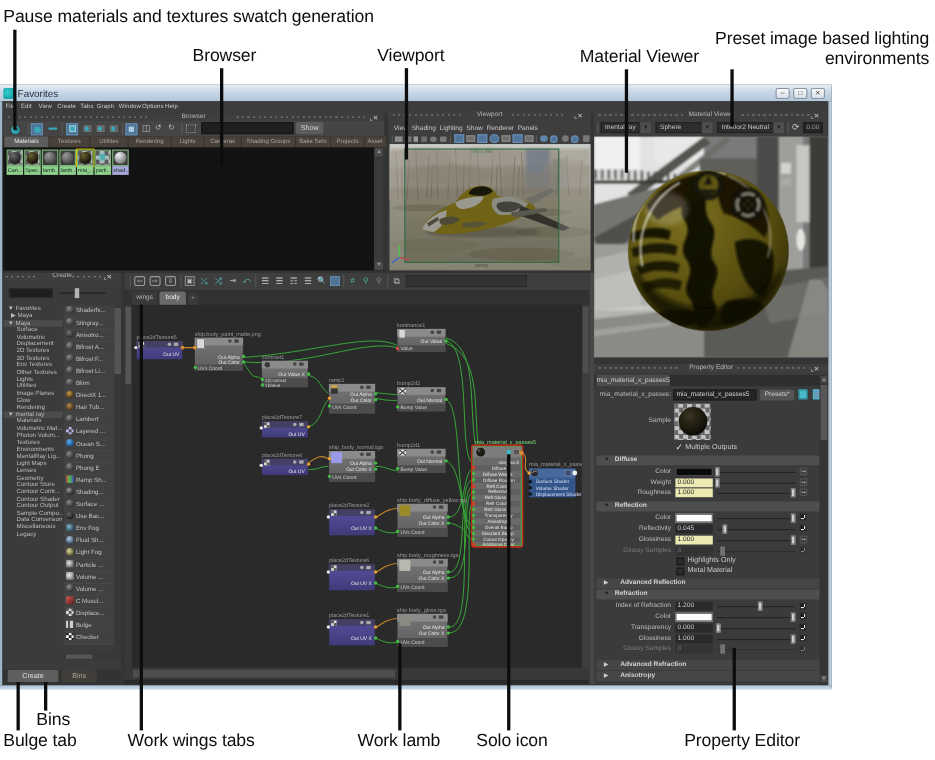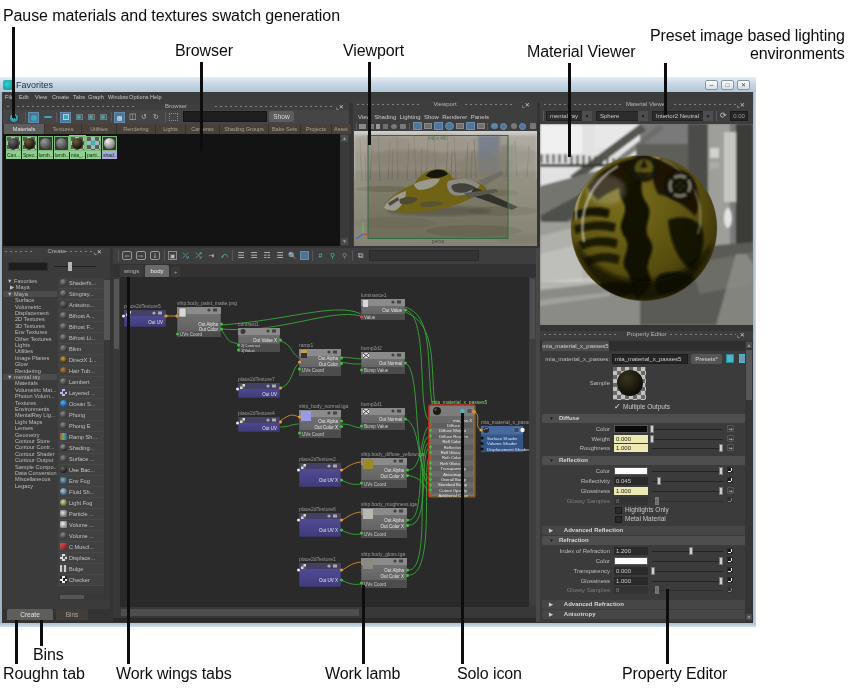--- a/index.html
+++ b/index.html
@@ -1002,25 +1002,25 @@
 
 <div class="abs" style="left:0px;top:92px;width:2px;height:531px;background:#9fb6c9;"></div>
 <div class="abs" style="left:753px;top:92px;width:3px;height:531px;background:linear-gradient(90deg,#9fb6c9,#c9d9e8);"></div>
 <div class="abs" style="left:0px;top:622.5px;width:756px;height:4px;background:linear-gradient(#aac0d4,#cfdfee);"></div>
 
 <div class="lbl" style="left:3px;top:6.5px;">Pause materials and textures swatch generation</div>
 <div class="lbl" style="left:175px;top:42px;">Browser</div>
 <div class="lbl" style="left:343px;top:42px;">Viewport</div>
 <div class="lbl" style="left:527px;top:43px;">Material Viewer</div>
 <div class="lbl" style="left:650px;top:27px;line-height:17.5px;text-align:right;">Preset image based lighting<br>environments</div>
-<div class="lbl" style="left:3px;top:665px;">Roughn tab</div>
+<div class="lbl" style="left:3px;top:665px;">Bulge tab</div>
 <div class="lbl" style="left:33px;top:646px;">Bins</div>
 <div class="lbl" style="left:116px;top:665px;">Work wings tabs</div>
 <div class="lbl" style="left:325px;top:665px;">Work lamb</div>
-<div class="lbl" style="left:433px;top:665px;margin-left:24px;">Solo icon</div>
+<div class="lbl" style="left:433px;top:665px;">Solo icon</div>
 <div class="lbl" style="left:622px;top:665px;">Property Editor</div>
 
 <div class="aline" style="left:12px;top:27px;height:91px;"></div>
 <div class="aline" style="left:200px;top:62px;height:89px;"></div>
 <div class="aline" style="left:368px;top:62px;height:83px;"></div>
 <div class="aline" style="left:568px;top:63px;height:94px;"></div>
 <div class="aline" style="left:664px;top:63px;height:52px;"></div>
 <div class="aline" style="left:15px;top:620px;height:44px;"></div>
 <div class="aline" style="left:40px;top:620px;height:26px;"></div>
 <div class="aline" style="left:127px;top:277px;height:387px;"></div>

